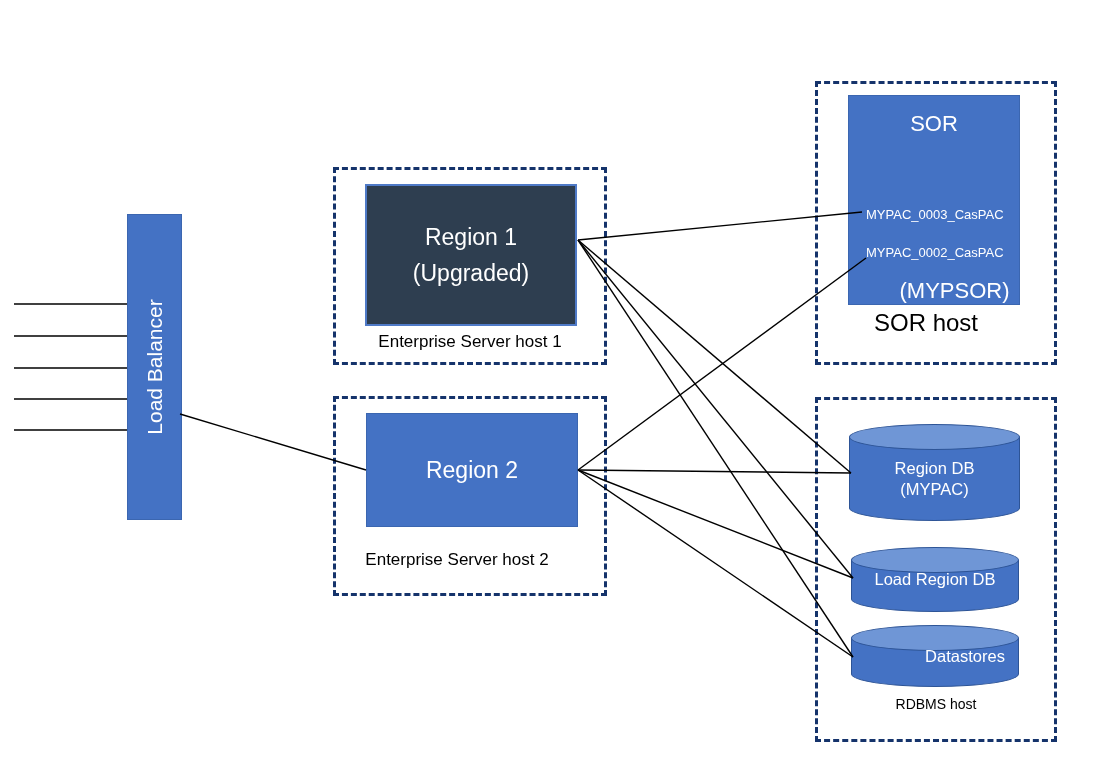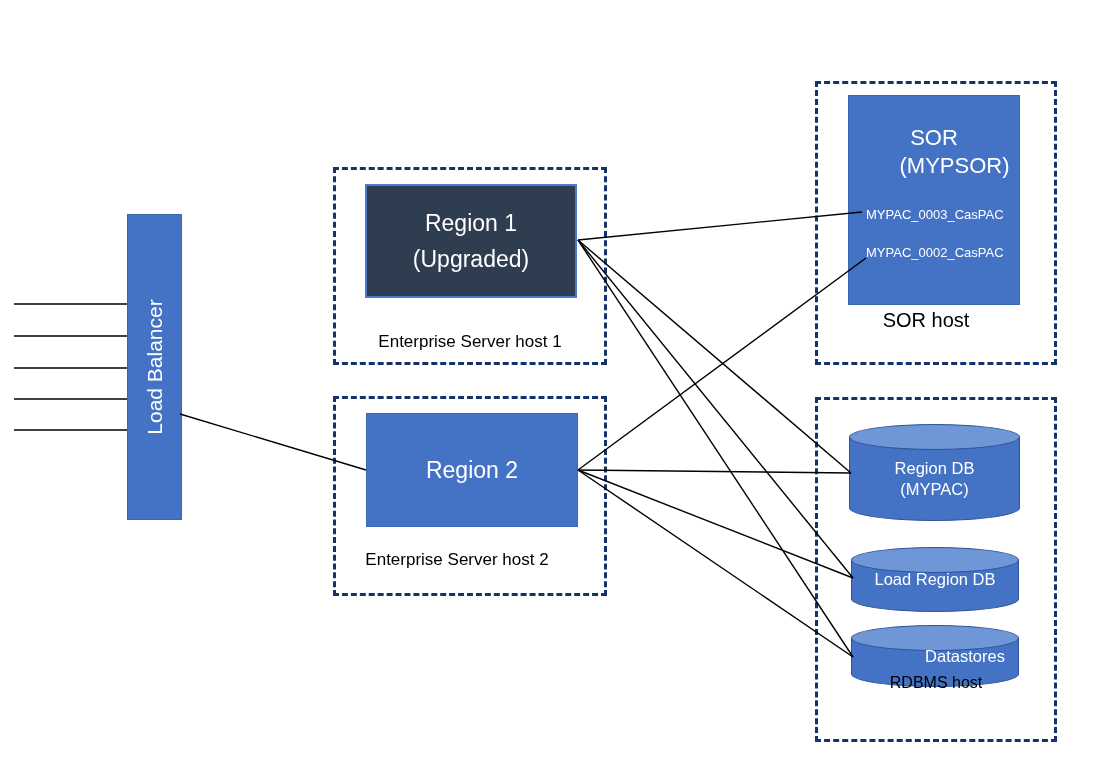--- a/index.html
+++ b/index.html
@@ -77,34 +77,34 @@
   }
   #load-balancer .lb-text {
     transform: rotate(-90deg);
     white-space: nowrap;
     color: #ffffff;
     font-size: 21px;
   }
 
   
   #region1-box {
-    left: 365px; top: 184px; width: 212px; height: 114px;
+    left: 365px; top: 184px; width: 212px; height: 142px;
     font-size: 23px;
     gap: 7px;
   }
   #region2-box {
     left: 366px; top: 413px; width: 212px; height: 114px;
     font-size: 23px;
   }
 
   
   #sor-box {
     left: 848px; top: 95px; width: 172px; height: 210px;
-    justify-content: flex-start;
-    padding-top: 28px;
+    justify-content: space-between;
+    padding-top: 14px;
   }
   #sor-title { font-size: 22px; }
   .sor-instance {
     position: absolute;
     left: 866px;
     color: #ffffff;
     font-size: 13px;
     white-space: nowrap;
     z-index: 4;
   }
@@ -204,21 +204,21 @@
   </div>
   <div class="host-label" style="left:333px; top:550px; width:248px; font-size:17px;">Enterprise Server host 2</div>
 
   <div class="host-box" style="left:815px; top:81px; width:242px; height:284px;"></div>
   <div class="node node-blue" id="sor-box">
     <span id="sor-title">SOR</span>
     <span id="sor-title2" style="font-size:22px;margin-left:41px;">(MYPSOR)</span>
   </div>
   <div class="sor-instance" id="sor-instance-0003">MYPAC_0003_CasPAC</div>
   <div class="sor-instance" id="sor-instance-0002">MYPAC_0002_CasPAC</div>
-  <div class="host-label" style="left:815px; top:309px; width:222px; font-size:20px;">SOR host</div>
+  <div class="host-label" style="left:815px; top:309px; width:222px; font-size:24px;">SOR host</div>
 
   <div class="host-box" style="left:815px; top:397px; width:242px; height:345px;"></div>
 
   <div class="cylinder" id="cyl-regiondb">
     <div class="cyl-bottom"></div>
     <div class="cyl-body" style="top:13px; bottom:13px;"></div>
     <div class="cyl-top"></div>
     <div class="cyl-label" style="top:34px;">
       <div>Region DB</div>
       <div>(MYPAC)</div>
@@ -236,15 +236,15 @@
 
   <div class="cylinder" id="cyl-datastores">
     <div class="cyl-bottom"></div>
     <div class="cyl-body" style="top:13px; bottom:13px;"></div>
     <div class="cyl-top"></div>
     <div class="cyl-label" style="top:21px;padding-left:30px;">
       <div>Datastores</div>
     </div>
   </div>
 
-  <div class="host-label" style="left:815px; top:674px; width:242px; font-size:16px;">RDBMS host</div>
+  <div class="host-label" style="left:815px; top:696px; width:242px; font-size:14px;">RDBMS host</div>
 
 </div>
 
 </body></html>

